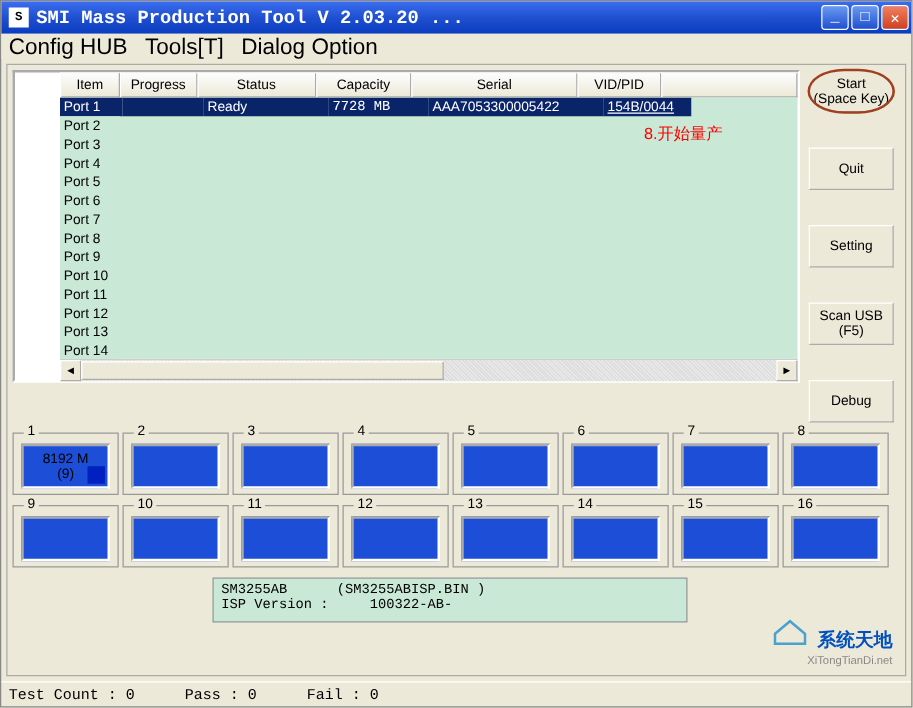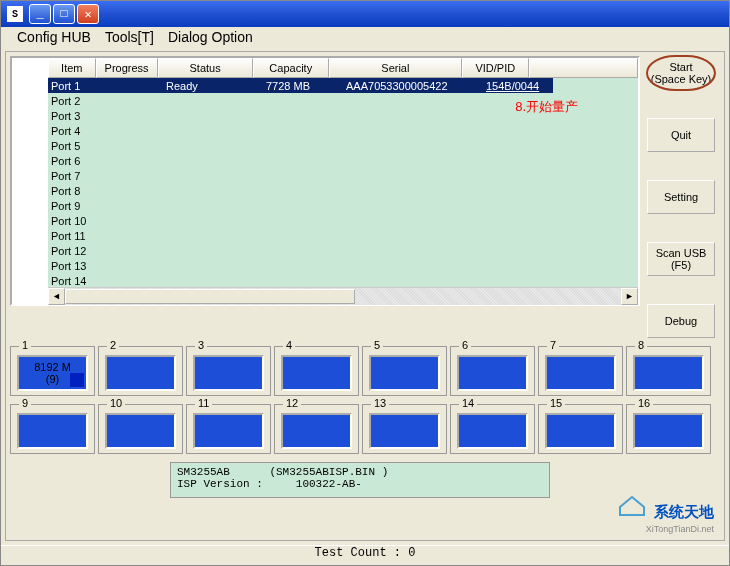--- a/index.html
+++ b/index.html
@@ -5,40 +5,40 @@
 * { box-sizing: border-box; margin: 0; padding: 0; }
 body { font-family: "Microsoft Sans Serif", Tahoma, sans-serif; font-size: 11px; background: #ece9d8; width: 730px; height: 566px; overflow: hidden; border: 1px solid #888; }
 .titlebar { background: linear-gradient(to bottom, #3a6ef0 0%, #2050d0 50%, #0a3cc0 100%); height: 26px; display: flex; align-items: center; padding: 0 2px 0 6px; color: #fff; font-family: "Courier New", monospace; font-size: 15px; font-weight: bold; }
 .titlebar .ticon { width: 16px; height: 16px; background: #fff; margin-right: 6px; display: inline-flex; align-items: center; justify-content: center; color: #000; font-size: 10px; }
 .titlebar .tt { flex: 1; white-space: nowrap; }
 .titlebar .wbtns { display: flex; gap: 2px; }
 .wbtn { width: 22px; height: 20px; border: 1px solid #fff; border-radius: 3px; display: flex; align-items: center; justify-content: center; font-weight: bold; font-size: 12px; color: #fff; }
 .wbtn.min { background: linear-gradient(#6a9af0,#2050d0); }
 .wbtn.max { background: linear-gradient(#6a9af0,#2050d0); }
 .wbtn.close { background: linear-gradient(#f08060,#d04020); }
-.menubar { background: #ece9d8; height: 20px; display: flex; align-items: center; padding: 0 16px; gap: 14px; font-size: 14px; text-align: center; }
+.menubar { background: #ece9d8; height: 20px; display: flex; align-items: center; padding: 0 6px; gap: 14px; font-size: 18px; text-align: center; }
 .mainframe { margin: 4px; border: 1px solid #aaa; background: #ece9d8; padding: 4px; height: 490px; position: relative; }
 .toprow { display: flex; gap: 6px; }
 .gridwrap { border: 2px inset #fff; background: #fff; width: 630px; height: 250px; display: flex; flex-direction: column; position: relative; padding-left: 36px; }
 .gridhead { display: flex; background: #ece9d8; height: 20px; }
 .gh { border: 1px outset #fff; background: linear-gradient(#fdfdfd,#ece9d8); font-size: 11px; display: flex; align-items: center; justify-content: center; }
 .gh.c0 { width: 50px; }
 .gh.c1 { width: 65px; }
 .gh.c2 { width: 100px; }
 .gh.c3 { width: 80px; }
 .gh.c4 { width: 140px; }
 .gh.c5 { width: 70px; }
 .gh.c6 { width: 115px; }
 .gbody { flex: 1; overflow: hidden; background: #c9e8d5; position: relative; }
 .grow { display: flex; height: 15px; }
 .gc { font-size: 11px; padding: 0 3px; display: flex; align-items: center; overflow: hidden; white-space: nowrap; }
 .gc.c0 { width: 50px; background: #c9e8d5; }
 .gc.c1 { width: 65px; }
 .gc.c2 { width: 100px; }
-.gc.c3 { width: 80px; }
+.gc.c3 { width: 80px; font-family: Liberation Mono, monospace; }
 .gc.c4 { width: 140px; }
 .gc.c5 { width: 70px; text-decoration: underline; }
 .gc.c6 { width: 115px; }
 .grow.sel .gc { background: #0a246a; color: #fff; }
 .grow.sel .gc.c0 { background: #0a246a; }
 .hscroll { height: 17px; background: #ece9d8; display: flex; align-items: center; border-top: 1px solid #ccc; }
 .sbtn { width: 17px; height: 17px; background: #ece9d8; border: 1px outset #fff; display: flex; align-items: center; justify-content: center; font-size: 9px; }
 .strack { flex: 1; height: 17px; background: repeating-linear-gradient(45deg,#e8e8e8,#e8e8e8 1px,#ddd 1px,#ddd 2px); position: relative; }
 .sthumb { position: absolute; left: 0; width: 290px; height: 15px; top: 1px; background: #ece9d8; border: 1px outset #fff; }
 .annot { position: absolute; top: 20px; right: 60px; color: #f00; font-size: 13px; z-index: 10; }
@@ -48,27 +48,28 @@
 .slotsrow { display: flex; gap: 3px; margin-top: 8px; }
 .slot { border: 1px solid #999; background: #ece9d8; width: 85px; height: 50px; position: relative; }
 .slot .num { position: absolute; top: -8px; left: 8px; background: #ece9d8; padding: 0 3px; font-size: 11px; }
 .slot .well { position: absolute; top: 8px; left: 6px; right: 6px; bottom: 4px; border: 2px inset #fff; background: #1d4ed8; display: flex; align-items: center; justify-content: center; font-size: 11px; text-align: center; line-height: 1.1; }
 .slot .well .blue { position: absolute; right: 2px; bottom: 2px; width: 14px; height: 14px; background: #0020c0; }
 .infobar { margin: 8px 0 0 160px; width: 380px; height: 36px; background: #c9e8d5; border: 1px solid #999; font-family: "Courier New", monospace; font-size: 11px; padding: 3px 6px; white-space: pre; }
 .logo { position: absolute; right: 10px; bottom: 6px; text-align: right; }
 .logo .cn { color: #0050c0; font-size: 15px; font-weight: bold; }
 .logo .en { color: #888; font-size: 9px; }
 .logo .house { display: inline-block; margin-right: 4px; }
-.statusbar { height: 20px; border-top: 1px solid #fff; display: flex; align-items: center; padding: 0 6px; gap: 40px; font-size: 12px; font-family: "Courier New", monospace; flex-direction: column; }
+.statusbar { height: 20px; border-top: 1px solid #fff; display: flex; align-items: center; padding: 0 6px; gap: 40px; font-size: 12px; font-family: "Courier New", monospace; }
 </style>
 </head>
 <body>
 
 <div class="titlebar">
   <span class="ticon">S</span>
+  <span class="tt">SMI Mass Production Tool         V 2.03.20  ...</span>
   <div class="wbtns">
     <div class="wbtn min">_</div>
     <div class="wbtn max">□</div>
     <div class="wbtn close">✕</div>
   </div>
 </div>
 
 <div class="menubar">
   <span>Config HUB</span>
   <span>Tools[T]</span>

